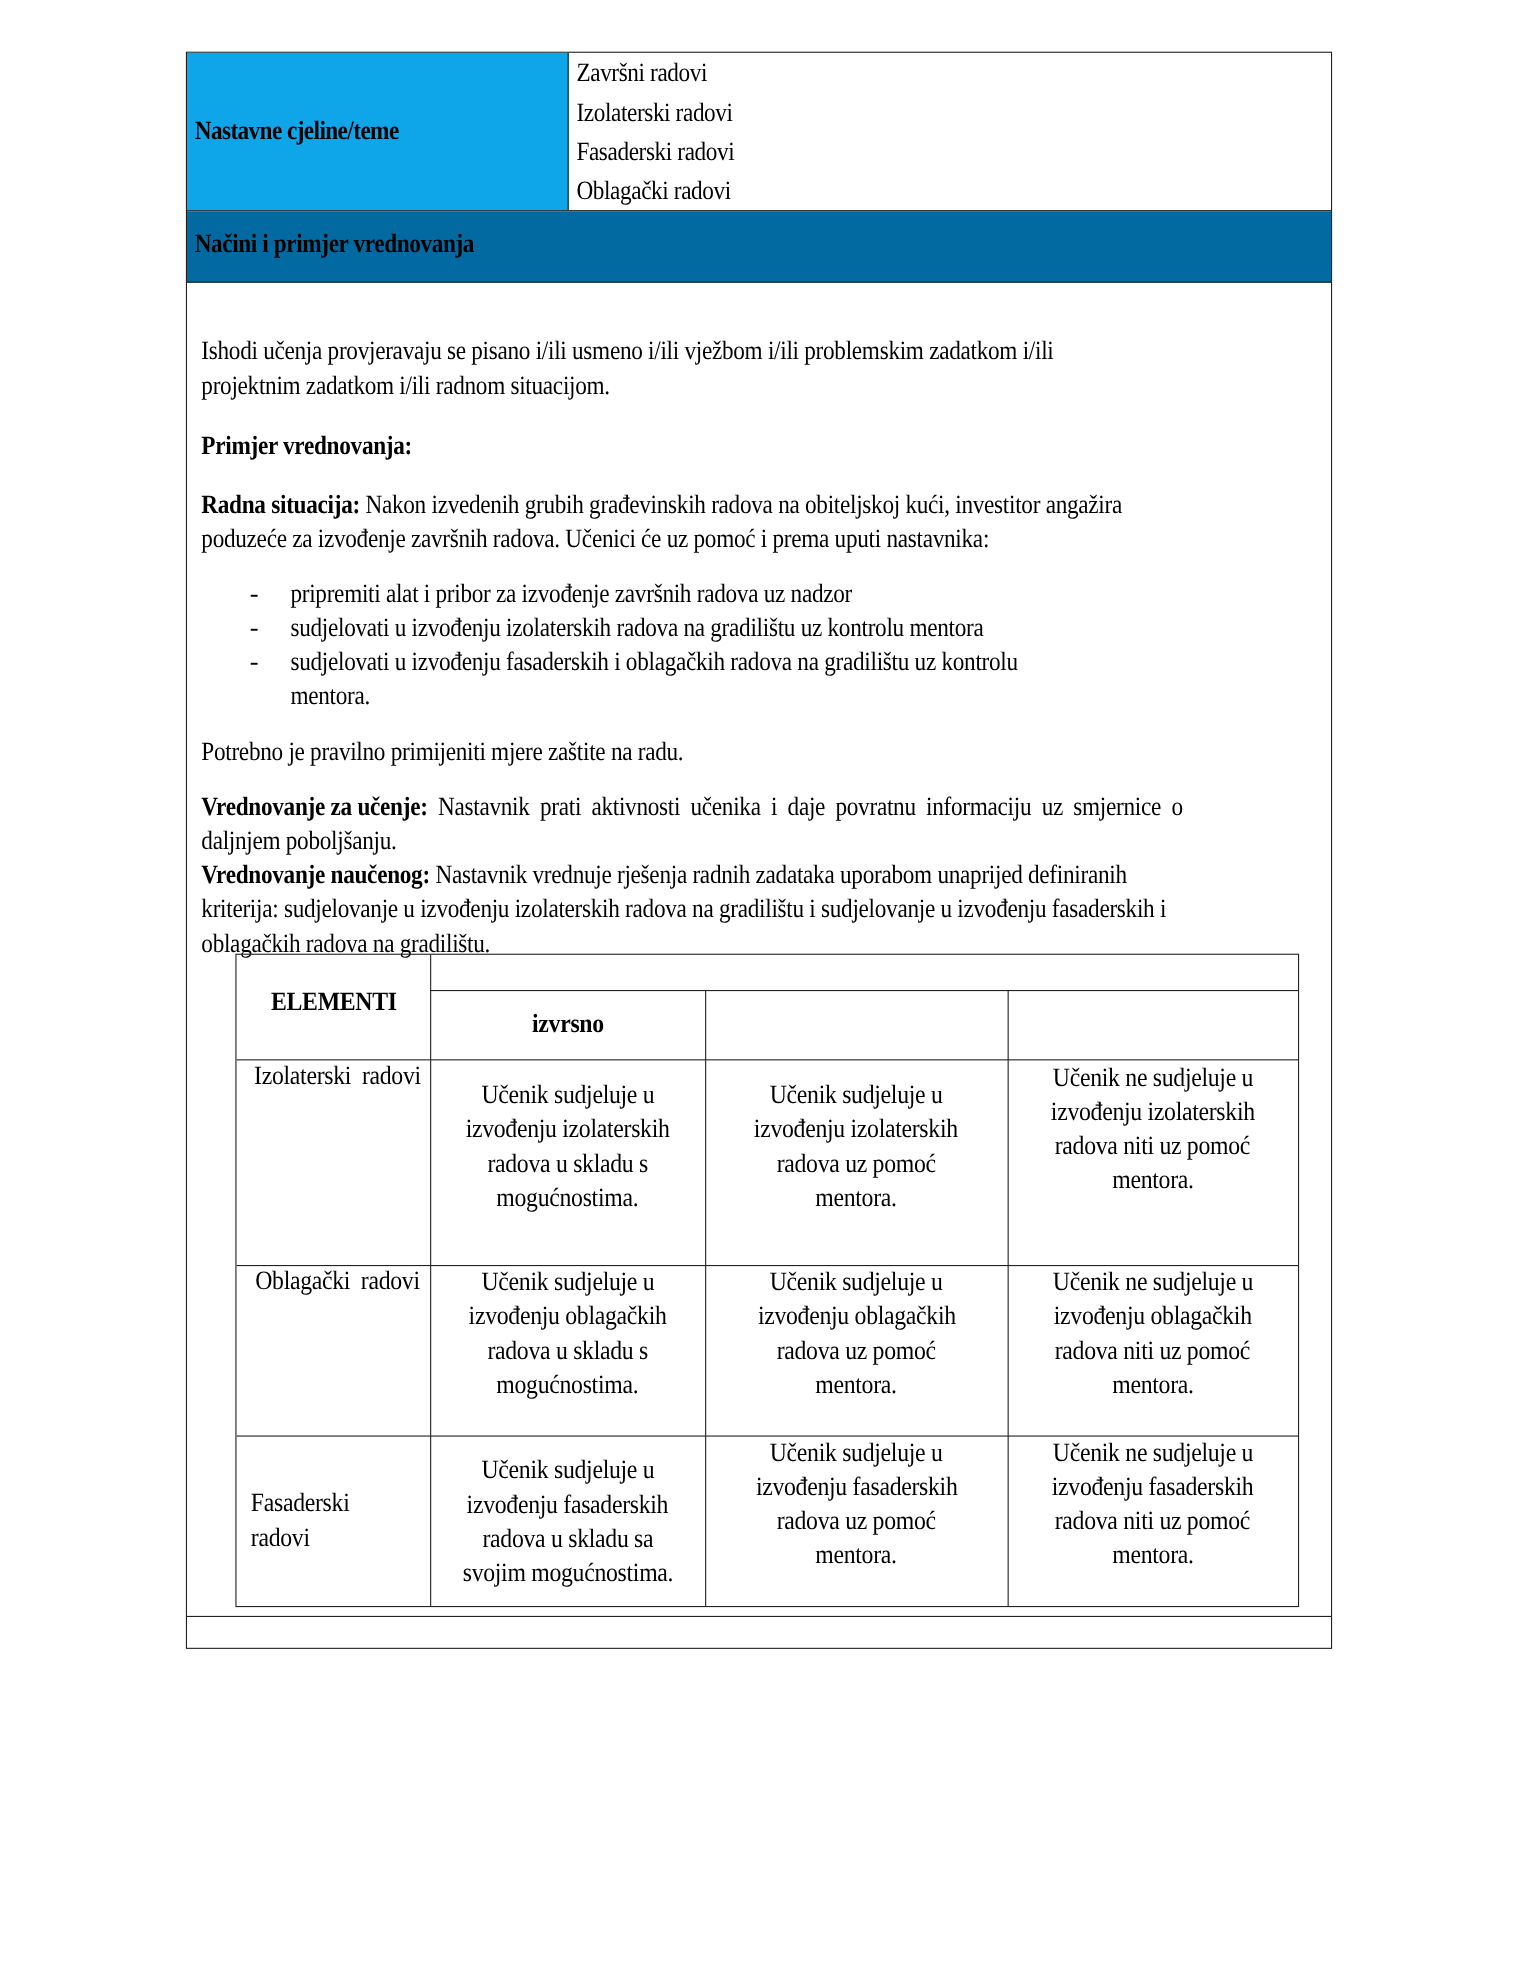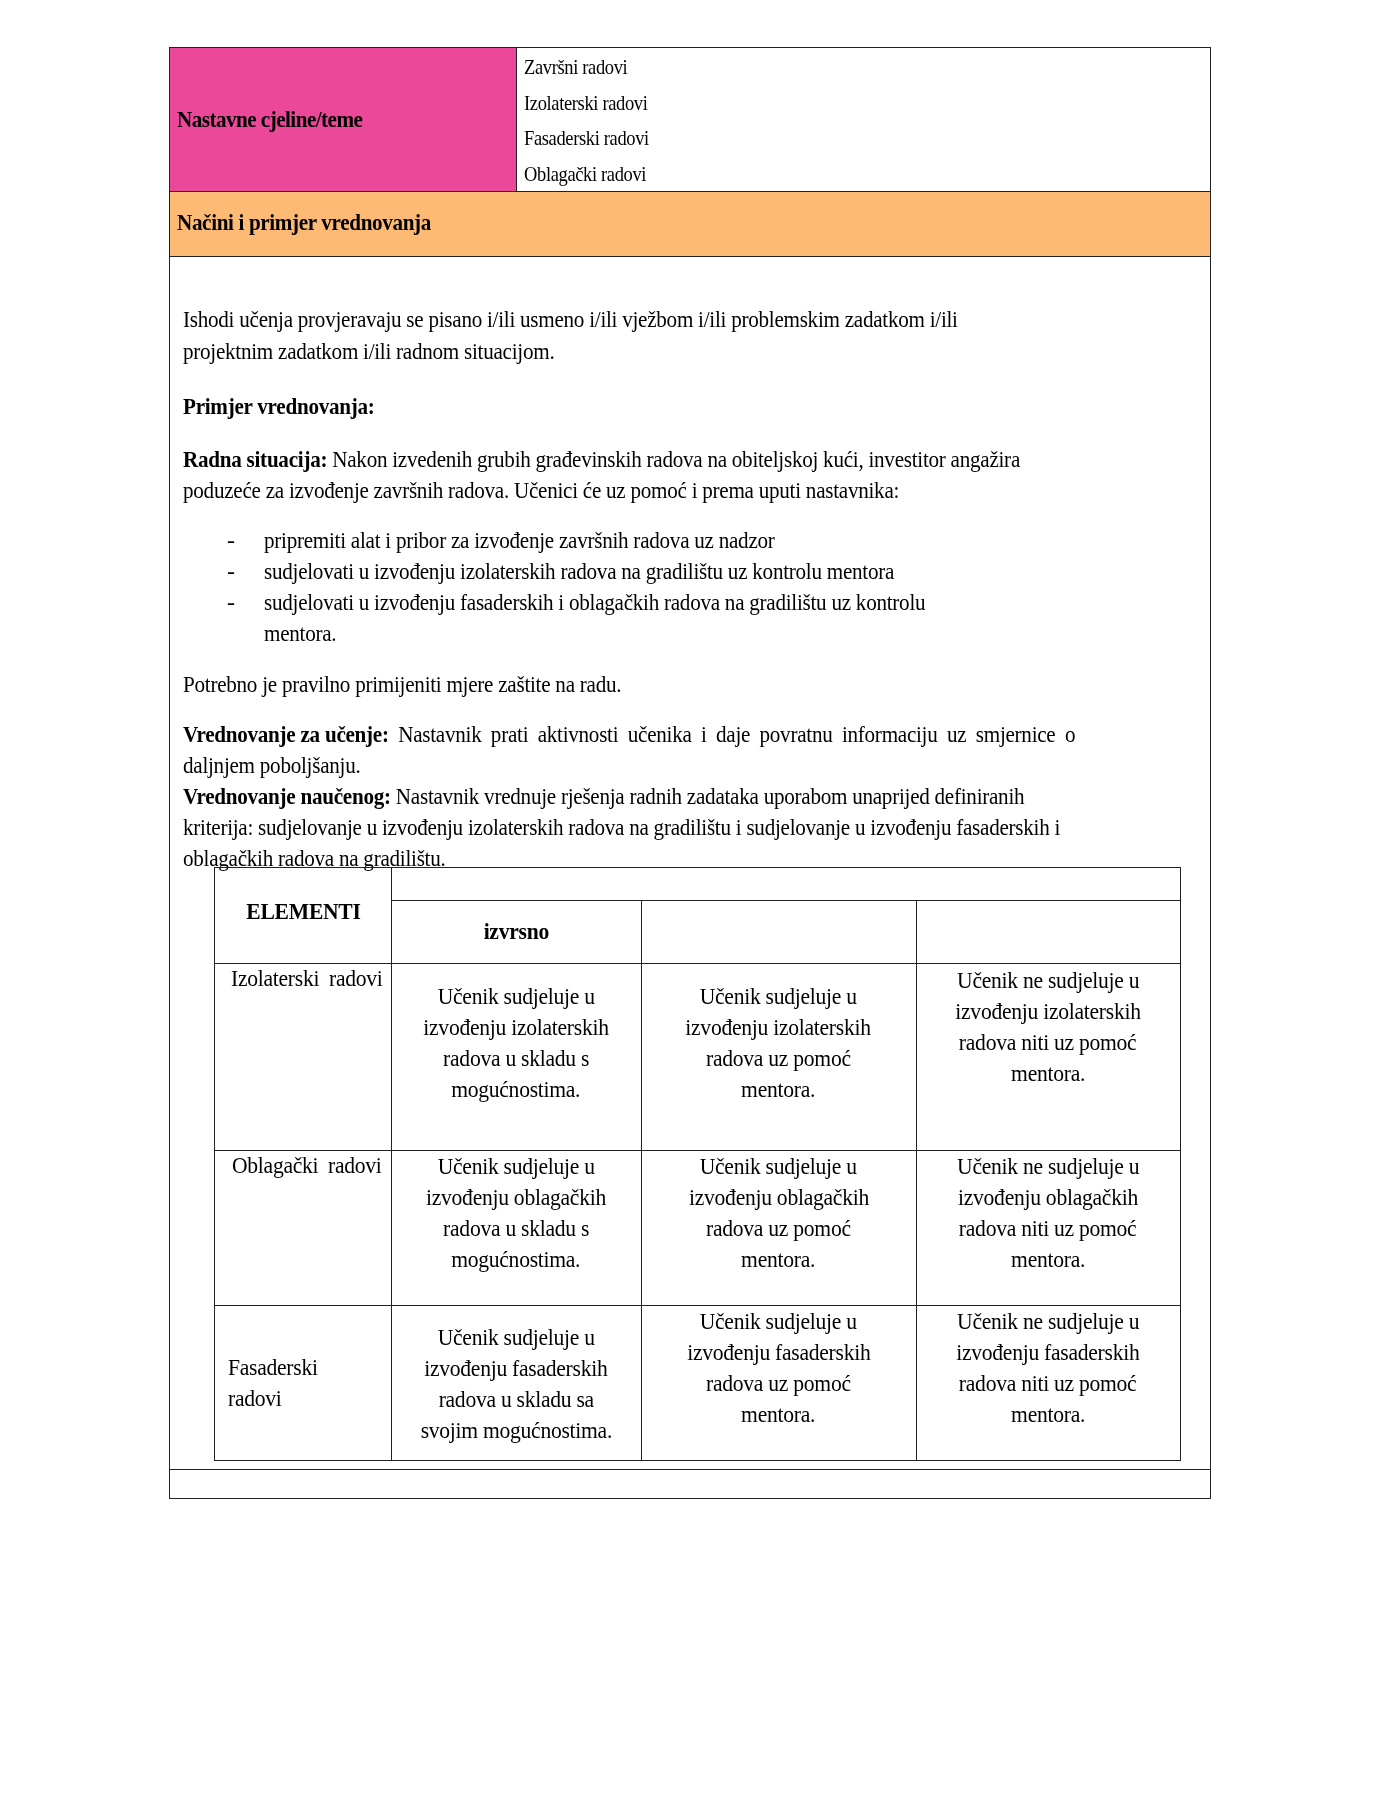--- a/index.html
+++ b/index.html
@@ -4,27 +4,27 @@
 <style>
   html, body { margin: 0; padding: 0; background: #ffffff; }
   body { width: 1386px; height: 1797px; position: relative; overflow: hidden;
          font-family: "Liberation Serif", "DejaVu Serif", serif; color: #000; }
   .page { position: absolute; left: 0; top: 0; width: 1386px; height: 1797px; }
   .outer { position: absolute; left: 169px; top: 47px; width: 1042px; height: 1452px;
            border: 1.5px solid #222; box-sizing: border-box; }
   .row1 { position: absolute; left: 0; top: 0; width: 100%; height: 144px;
           border-bottom: 1.5px solid #222; box-sizing: border-box; }
   .row1 .label-cell { position: absolute; left: 0; top: 0; width: 347px; height: 100%;
-          background: #ec4899; border-right: 1.5px solid #222; box-sizing: border-box; }
+          background: #0ea5e9; border-right: 1.5px solid #222; box-sizing: border-box; }
   .row1 .label-cell span { position: absolute; left: 7px; top: 58px; font-weight: bold;
           font-size: 24px; letter-spacing: -0.6px; transform: scaleX(0.88); transform-origin: left; white-space: nowrap; }
-  .row1 .topics { position: absolute; left: 354px; top: 2px; font-size: 21px; line-height: 35.5px; }
+  .row1 .topics { position: absolute; left: 354px; top: 2px; font-size: 24px; line-height: 35.5px; }
   .row1 .topics div { transform: scaleX(0.88); transform-origin: left; white-space: nowrap; letter-spacing: -0.4px; }
   .row2 { position: absolute; left: 0; top: 144px; width: 100%; height: 65px;
-          background: #fdba74; border-bottom: 1.5px solid #222; box-sizing: border-box; }
+          background: #0369a1; border-bottom: 1.5px solid #222; box-sizing: border-box; }
   .row2 span { position: absolute; left: 7px; top: 17px; font-weight: bold; font-size: 24px;
           transform: scaleX(0.88); transform-origin: left; white-space: nowrap; letter-spacing: -0.4px; }
   .body-area { position: absolute; left: 0; top: 209px; width: 100%; height: 1212px; margin-top: 40px; }
   .t { position: absolute; left: 13px; font-size: 24px; white-space: nowrap;
        transform: scaleX(0.88); transform-origin: left; letter-spacing: -0.3px; }
   .t b { font-weight: bold; }
   .bullet-dash { position: absolute; left: 57px; font-size: 24px; }
   .bullet-text { position: absolute; left: 94px; font-size: 24px; white-space: nowrap;
        transform: scaleX(0.88); transform-origin: left; letter-spacing: -0.3px; }
   .outer-divider { position: absolute; left: 0; top: 1421px; width: 100%; height: 0;

